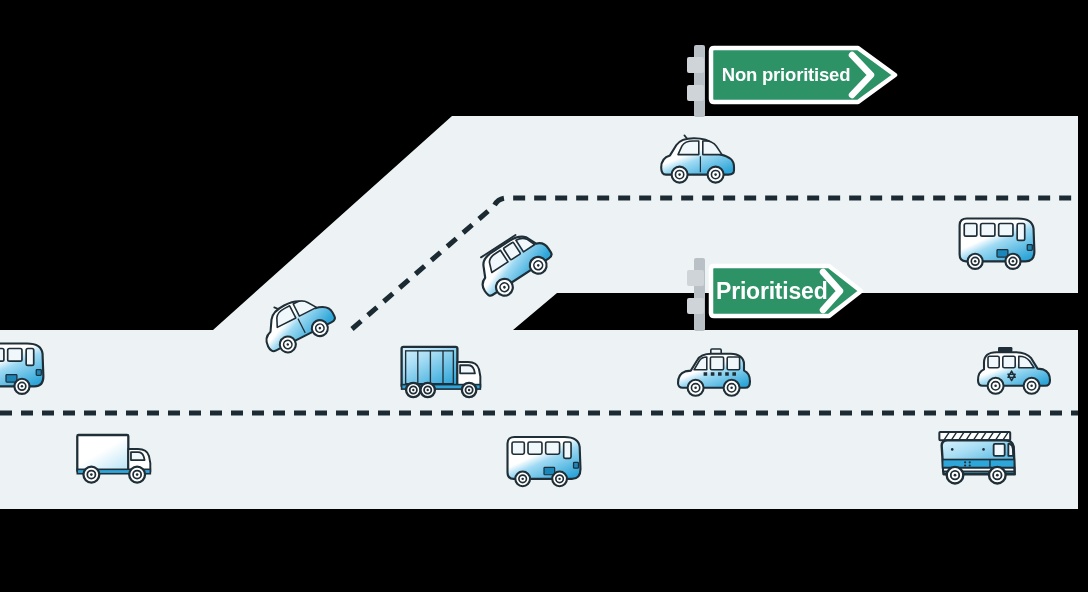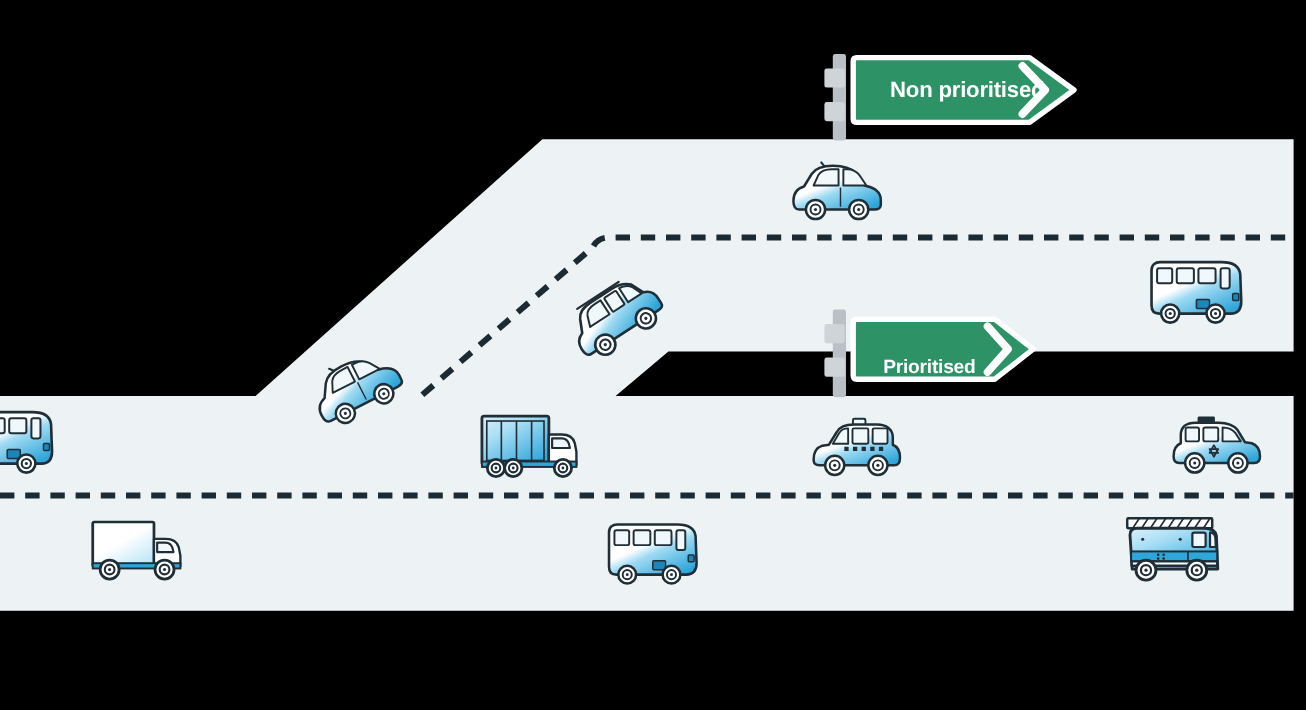--- a/index.html
+++ b/index.html
@@ -11,23 +11,23 @@
   .layer{position:absolute;left:0;top:0;width:1088px;height:592px;display:block;}
   .road-fill{fill:var(--road,#edf3f4);}
   .lane{fill:none;stroke:var(--line,#1c2b33);stroke-width:5;stroke-dasharray:12 9;}
   
   .sign-pole{position:absolute;background:var(--pole,#b9c1c7);border-radius:2px;}
   .sign-crossbar{position:absolute;background:var(--pole-light,#ced4d8);border-radius:2px;}
   .sign-board{position:absolute;}
   .sign-board svg{display:block;}
   .board-shape{fill:var(--green,#2e9267);stroke:#fff;stroke-width:4.5;stroke-linejoin:round;}
   .board-chevron{fill:none;stroke:#fff;stroke-width:6.5;stroke-linecap:round;stroke-linejoin:round;}
-  .sign-label{position:absolute;color:var(--sign-text,#fff);font-weight:bold;white-space:nowrap;letter-spacing:-0.2px;margin-left:20px;}
+  .sign-label{position:absolute;color:var(--sign-text,#fff);font-weight:bold;white-space:nowrap;letter-spacing:-0.2px;}
   .lbl-non{left:8px;top:0;width:140px;height:60px;line-height:60px;text-align:center;font-size:18.5px;}
-  .lbl-pri{left:8px;top:16px;width:110px;height:56px;line-height:56px;text-align:left;font-size:16px;}
+  .lbl-pri{left:8px;top:0;width:110px;height:56px;line-height:56px;text-align:center;font-size:23px;}
   
   .vehicle{position:absolute;}
   .vehicle svg{width:100%;height:100%;display:block;overflow:visible;}
   .vb {fill:url(#gBody);stroke:var(--ink,#1f2e37);stroke-width:2.6;stroke-linejoin:round;}
   .vb2{fill:#fff;stroke:var(--ink,#1f2e37);stroke-width:2.2;stroke-linejoin:round;}
   .vc {fill:url(#gCargo);stroke:var(--ink,#1f2e37);stroke-width:2.6;stroke-linejoin:round;}
   .vl {fill:url(#gLight);stroke:var(--ink,#1f2e37);stroke-width:2.6;stroke-linejoin:round;}
   .vw {fill:#f0f8fc;stroke:var(--ink,#1f2e37);stroke-width:2;stroke-linejoin:round;}
   .vs {fill:var(--blue,#2fa6d9);stroke:var(--ink,#1f2e37);stroke-width:1.8;}
   .vd {fill:var(--blue-dark,#1d86b8);stroke:var(--ink,#1f2e37);stroke-width:1.5;}

